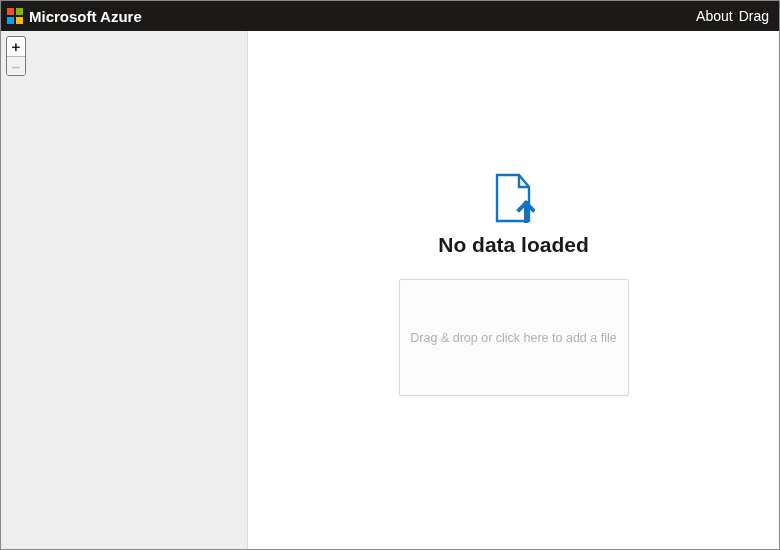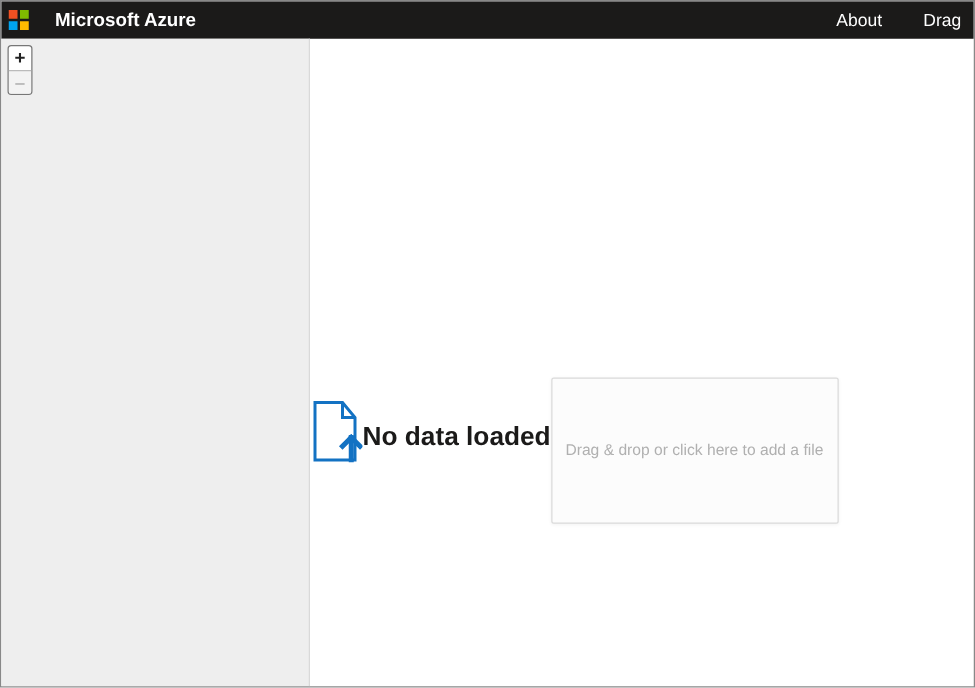--- a/index.html
+++ b/index.html
@@ -7,38 +7,37 @@
   body { border: 1px solid #888; display: flex; flex-direction: column; background: #fff; }
 
   .topbar {
     height: 30px;
     background: #1b1a19;
     color: #fff;
     display: flex;
     align-items: center;
     padding: 0 10px 0 6px;
     font-size: 14px;
-    gap: 15px;
   }
   .ms-logo {
     width: 16px; height: 16px;
     display: grid;
     grid-template-columns: 1fr 1fr;
     grid-template-rows: 1fr 1fr;
     gap: 1.5px;
     margin-right: 6px;
   }
   .ms-logo span { display:block; width:100%; height:100%; }
   .sq-r { background:#f25022; }
   .sq-g { background:#7fba00; }
   .sq-b { background:#00a4ef; }
   .sq-y { background:#ffb900; }
   .brand { font-weight: 600; font-size: 15px; }
   .topbar-spacer { flex: 1; }
-  .topbar-link { color:#fff; margin-left: 18px; font-size: 14px; cursor: pointer; }
+  .topbar-link { color:#fff; margin-left: 6px; font-size: 14px; cursor: pointer; }
 
   .main { flex:1; display:flex; min-height:0; }
   .sidebar {
     width: 247px;
     background: #eeeeee;
     border-right: 1px solid #d9d9d9;
     position: relative;
   }
   .zoom-ctrl {
     position: absolute;
@@ -56,23 +55,24 @@
     cursor: pointer;
     user-select:none;
     color:#222;
   }
   .zoom-btn + .zoom-btn { border-top: 1px solid #bbb; }
   .zoom-btn.disabled { color:#bbb; cursor:default; background:#f3f3f3; }
 
   .content {
     flex:1;
     display:flex;
-    flex-direction:row;
+    flex-direction:column;
     align-items:center;
     padding-top: 118px;
+    margin-top: 24px;
   }
 
   .upload-icon { margin-bottom: 8px; }
   .upload-icon svg { display:block; }
   .empty-title { font-size: 21px; font-weight: 700; color:#1b1a19; margin-top:2px; }
   .empty-sub { font-size: 13px; color:#555; margin-top: 6px; }
 
   .dropzone {
     margin-top: 22px;
     width: 230px;

